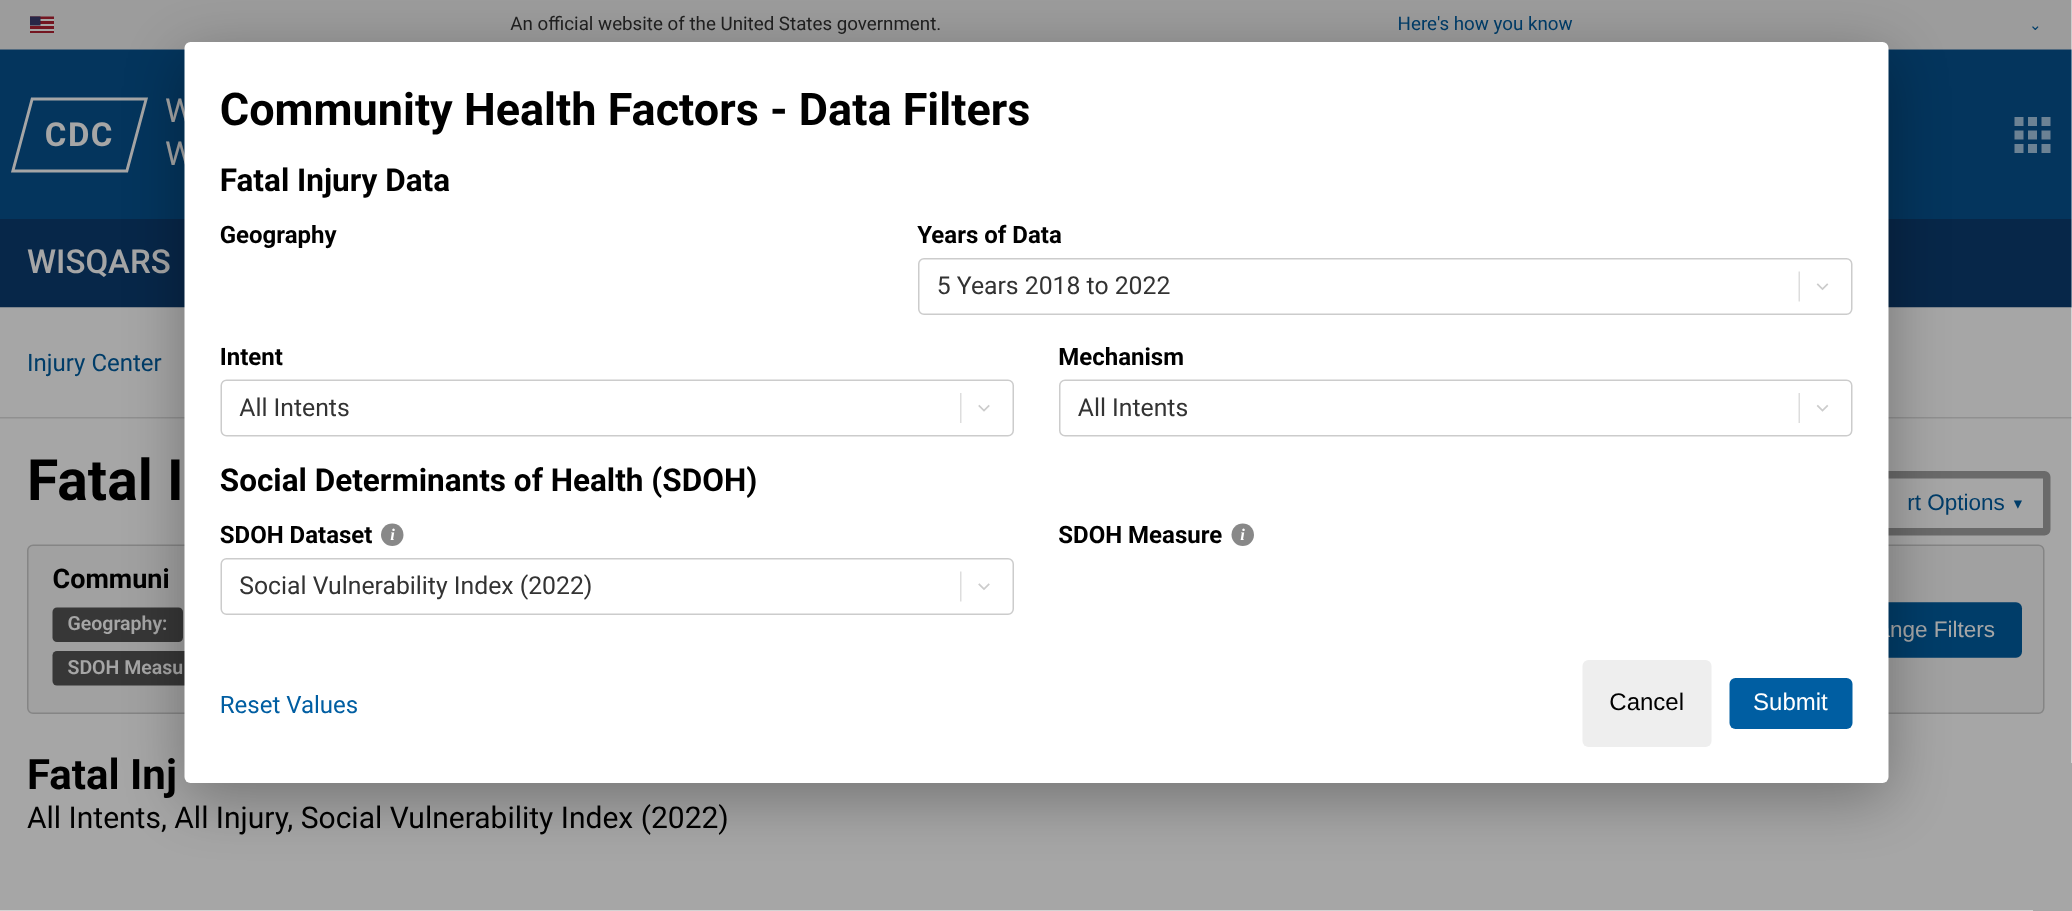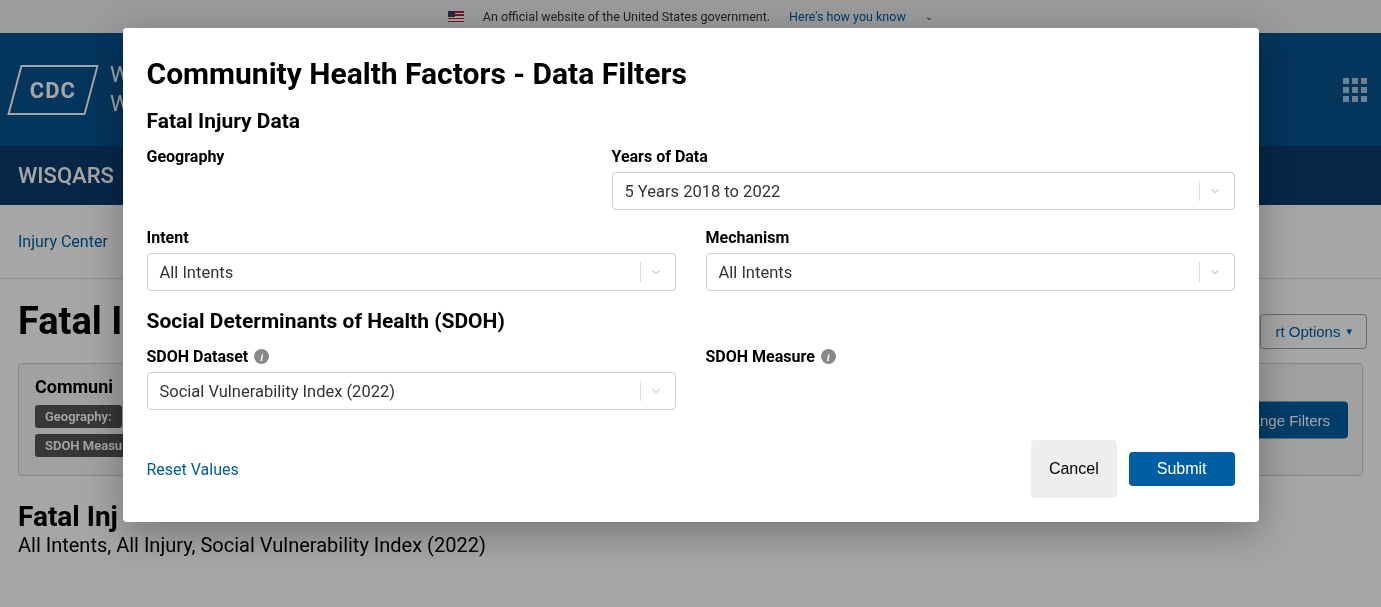--- a/index.html
+++ b/index.html
@@ -16,21 +16,21 @@
 .bg-page {
   position: absolute;
   inset: 0;
   filter: none;
 }
 .gov-banner {
   height: 33px;
   background: #f0f0f0;
   display: flex;
   align-items: center;
-  justify-content: center;
+  justify-content: space-between;
   padding: 0 20px;
   font-size: 12.5px;
   color: #333;
   gap: 19px;
 }
 .gov-banner .flag {
   width: 16px; height: 11px;
   background: linear-gradient(to bottom, #b22234 0%, #b22234 15%, #fff 15%, #fff 30%, #b22234 30%, #b22234 45%, #fff 45%, #fff 60%, #b22234 60%, #b22234 75%, #fff 75%, #fff 90%, #b22234 90%);
   position: relative;
 }
@@ -87,21 +87,21 @@
   padding: 20px 18px;
 }
 .page-h1 {
   font-size: 38px; font-weight: 700; color:#000;
   margin-bottom: 20px;
 }
 .btn-outline {
   position: absolute;
   right: 14px;
   top: 314px;
-  border: 1px solid #a3a3a3;
+  border: 5px solid #a3a3a3;
   color: #005ea2;
   background: #fff;
   padding: 8px 14px;
   border-radius: 4px;
   font-size: 15px;
   display:flex; align-items:center; gap:6px;
 }
 .btn-outline::after { content:'▾'; font-size:11px; }
 
 .filter-box {
@@ -233,21 +233,21 @@
   padding: 20px 18px;
   border-radius: 4px;
   font-size: 16px;
   cursor:pointer;
   margin-right: 12px;
 }
 .btn-submit {
   background: #005ea2;
   color: #fff;
   border: none;
-  padding: 8px 28px;
+  padding: 8px 16px;
   border-radius: 4px;
   font-size: 16px;
   cursor:pointer;
 }
 </style>
 </head>
 <body>
 
 <div class="bg-page">
   <div class="gov-banner">

